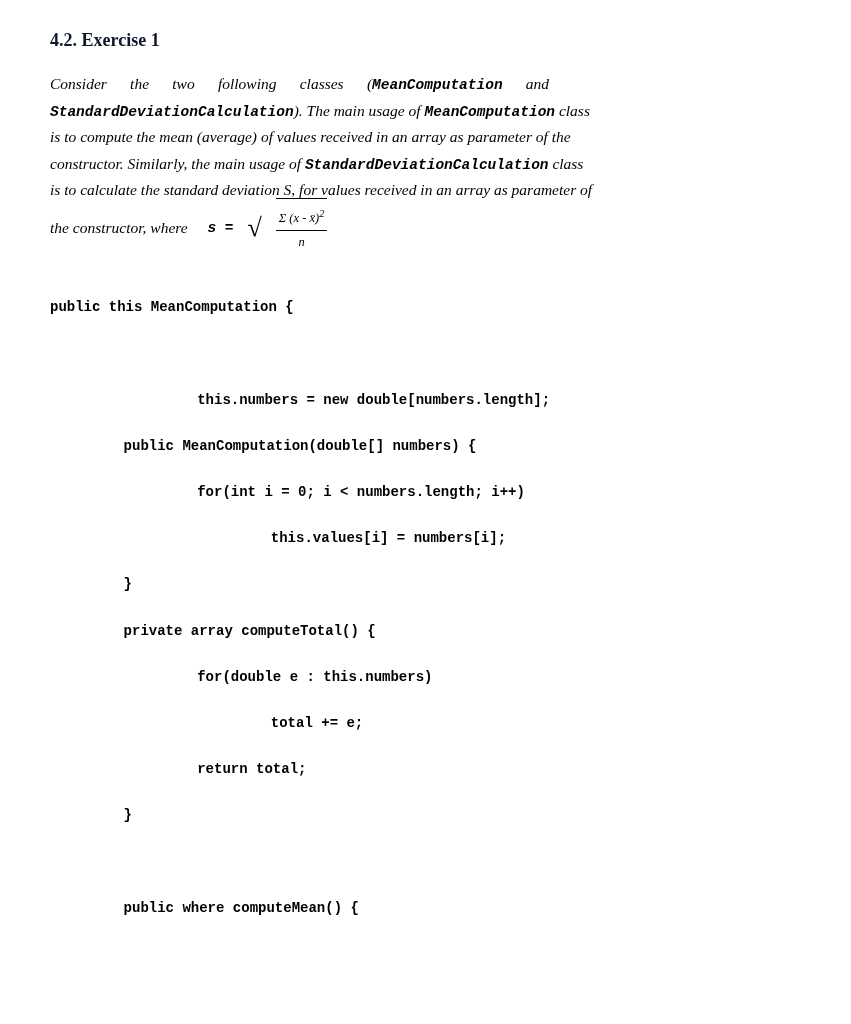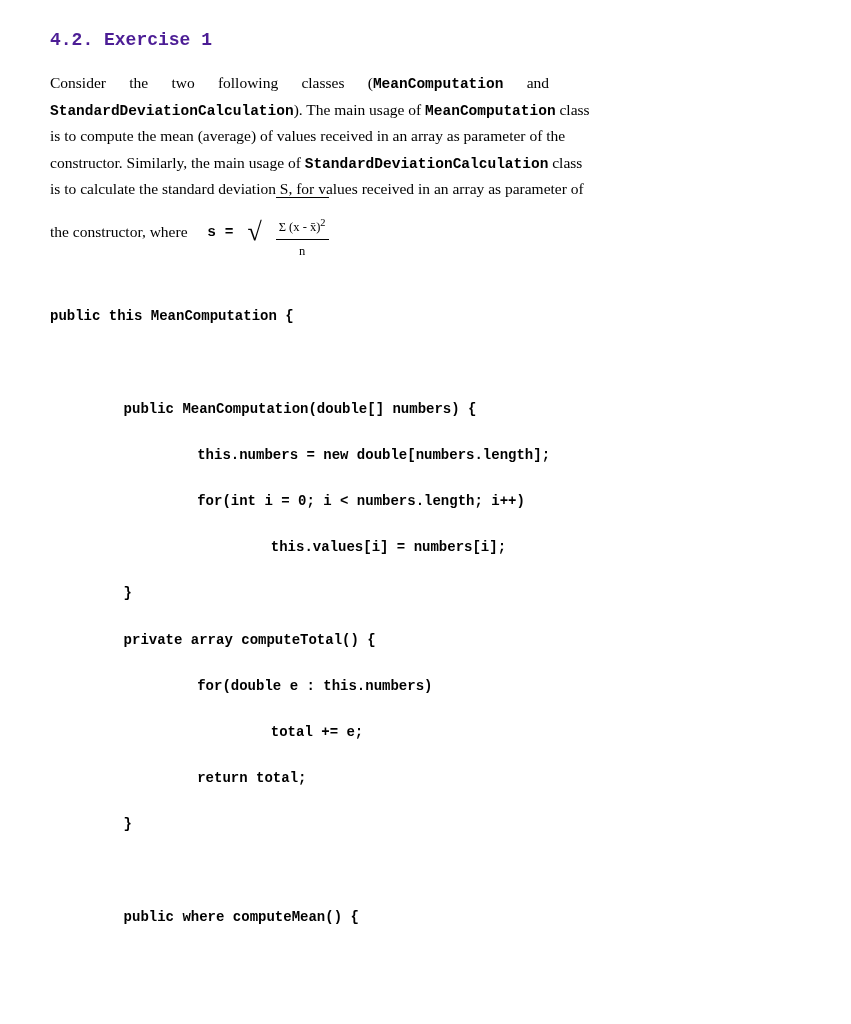--- a/index.html
+++ b/index.html
@@ -12,32 +12,33 @@
       background: #ffffff;
       font-family: Georgia, 'Times New Roman', serif;
       font-size: 16px;
       color: #000000;
       padding: 30px 50px;
       width: 851px;
       min-height: 1024px;
     }
 
     .section-title {
-      color: #4c1d95;
-      font-family: Liberation Mono, monospace;
+      color: #0f172a;
+      font-family: Liberation Serif, serif;
       font-size: 18px;
       font-weight: bold;
       margin-bottom: 20px;
     }
 
     .intro-paragraph {
       text-align: justify;
       line-height: 1.7;
       margin-bottom: 18px;
       font-size: 15.5px;
+      font-style: italic;
     }
 
     .intro-paragraph .code-inline {
       font-family: 'Courier New', Courier, monospace;
       font-weight: bold;
       font-size: 14.5px;
     }
 
     .formula-label {
       font-family: 'Courier New', Courier, monospace;
@@ -78,32 +79,32 @@
 
 <div class="intro-paragraph">
   Consider &nbsp;&nbsp;&nbsp;&nbsp; the &nbsp;&nbsp;&nbsp;&nbsp; two &nbsp;&nbsp;&nbsp;&nbsp; following &nbsp;&nbsp;&nbsp;&nbsp; classes &nbsp;&nbsp;&nbsp;&nbsp; (<span class="code-inline">MeanComputation</span> &nbsp;&nbsp;&nbsp;&nbsp; and<br>
   <span class="code-inline">StandardDeviationCalculation</span>). The main usage of <span class="code-inline">MeanComputation</span> class<br>
   is to compute the mean (average) of values received in an array as parameter of the<br>
   constructor. Similarly, the main usage of <span class="code-inline">StandardDeviationCalculation</span> class<br>
   is to calculate the standard deviation S, for values received in an array as parameter of<br>
   <span style="display:inline-flex; align-items:center; gap:12px;">
     the constructor, where &nbsp; <span class="formula-label">s  =</span>
     <span style="display:inline-flex; align-items:center; font-size:26px; margin: 0 2px;">√</span>
-    <span style="display:inline-flex; flex-direction:column; align-items:center; font-size:12.5px; font-family: Georgia, serif; border-top: 1.5px solid #000; padding-top: 16px; margin-top: -6px;">
+    <span style="display:inline-flex; flex-direction:column; align-items:center; font-size:12.5px; font-family: Georgia, serif; border-top: 1.5px solid #000; padding-top: 6px; margin-top: -6px;">
       <span style="border-bottom: 1px solid #000; padding: 0 3px 1px 3px;">Σ (x - x̄)<sup>2</sup></span>
       <span style="padding: 1px 3px 0 3px;">n</span>
     </span>
   </span>
 </div>
 
 <div class="code-block">
 <span class="code-line">public this MeanComputation {</span>
 <span class="code-line">&nbsp;</span>
+<span class="code-line indent2">        this.numbers = new double[numbers.length];</span>
 <span class="code-line indent1">    public MeanComputation(double[] numbers) {</span>
-<span class="code-line indent2">        this.numbers = new double[numbers.length];</span>
 <span class="code-line indent2">        for(int i = 0; i &lt; numbers.length; i++)</span>
 <span class="code-line indent3">            this.values[i] = numbers[i];</span>
 <span class="code-line indent1">    }</span>
 <span class="code-line indent1">    private array computeTotal() {</span>
 <span class="code-line indent2">        for(double e : this.numbers)</span>
 <span class="code-line indent3">            total += e;</span>
 <span class="code-line indent2">        return total;</span>
 <span class="code-line indent1">    }</span>
 <span class="code-line">&nbsp;</span>
 <span class="code-line indent1">    public where computeMean() {</span>

